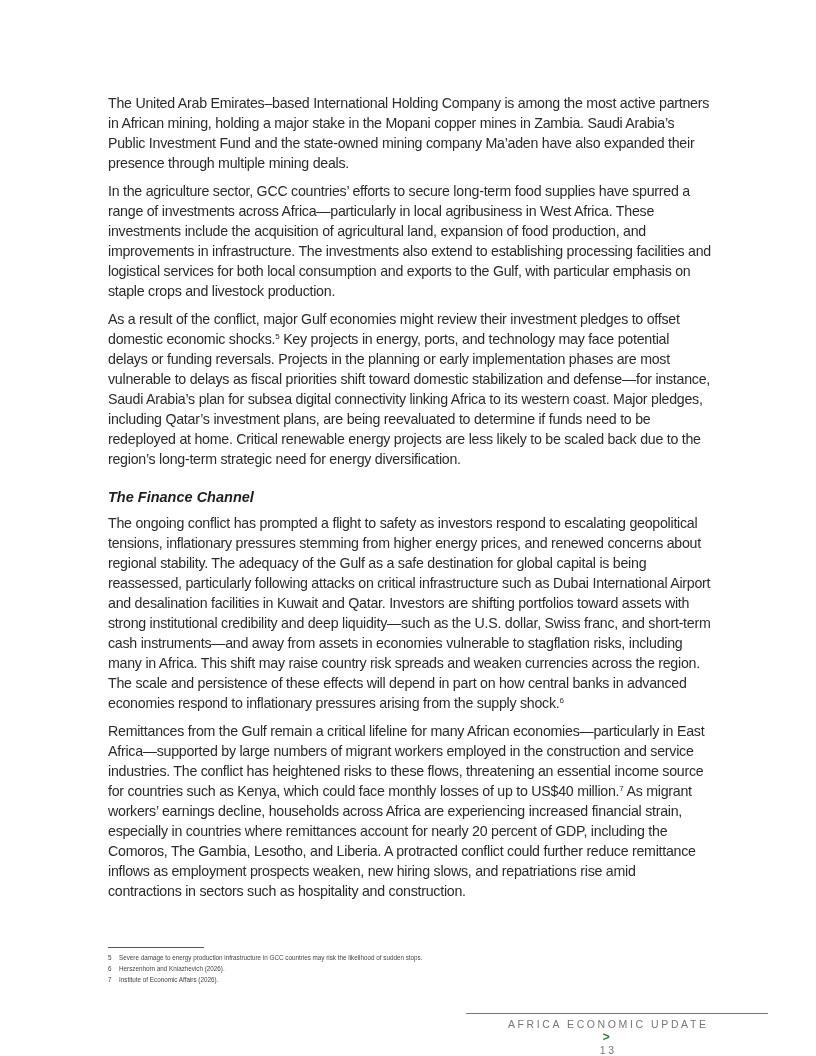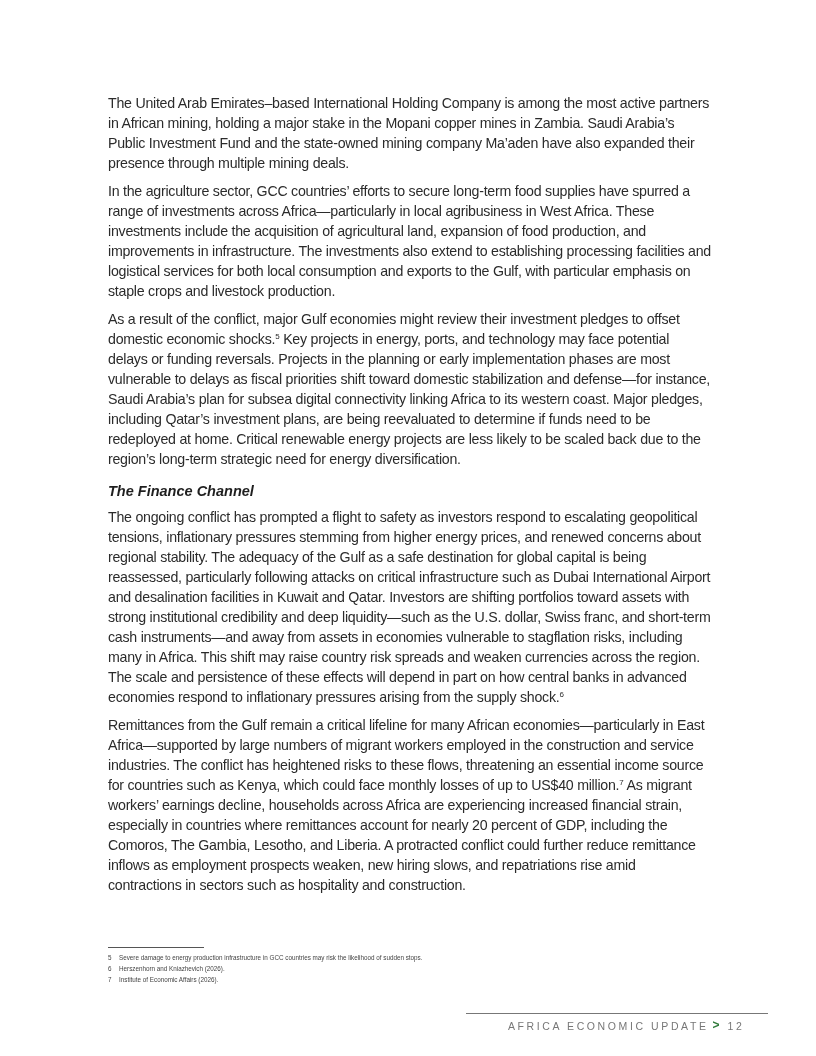--- a/index.html
+++ b/index.html
@@ -6,36 +6,36 @@
   body { width: 816px; height: 1056px; position: relative; overflow: hidden; }
   .page { position: absolute; left: 0; top: 0; width: 816px; height: 1056px; }
   .body-text {
     position: absolute; left: 108px; top: 93px; width: 604px;
     font-family: "Liberation Sans", sans-serif;
     font-size: 14.2px; line-height: 20px; color: #2b2b2b;
     letter-spacing: -0.25px;
   }
   .body-text p { margin: 0 0 8px 0; }
   .body-text h2 {
-    margin: 12px 0 6px 0; font-size: 14.5px; font-weight: bold; font-style: italic;
+    margin: 18px 0 6px 0; font-size: 14.5px; font-weight: bold; font-style: italic;
     color: #1f1f1f; line-height: 20px; letter-spacing: 0;
   }
   sup { font-size: 8px; line-height: 0; vertical-align: 5px; }
   .fn-rule { position: absolute; left: 108px; top: 947px; width: 96px; height: 1px; background: #555; }
   .footnotes {
     position: absolute; left: 108px; top: 952px; width: 600px;
     font-family: "Liberation Sans", sans-serif; font-size: 6.3px; line-height: 11px; color: #444;
   }
   .fn { display: flex; }
   .fn-num { width: 11px; }
   .footer-rule { position: absolute; left: 466px; top: 1013px; width: 302px; height: 1px; background: #777; }
   .footer {
     position: absolute; left: 508px; top: 1018px;
     font-family: "Liberation Sans", sans-serif; font-size: 10.5px; letter-spacing: 2.6px; color: #777;
-    display: flex; align-items: flex-end; white-space: nowrap;
+    display: flex; align-items: center; white-space: nowrap; flex-direction: column;
   }
   .chev { color: #2f7a3a; font-weight: bold; margin: 0 8px 0 4px; letter-spacing: 0; font-size: 12px; }
 </style>
 </head>
 <body>
 
 <div class="page">
   <div class="body-text">
     <p>The United Arab Emirates–based International Holding Company is among the most active partners in African mining, holding a major stake in the Mopani copper mines in Zambia. Saudi Arabia’s Public Investment Fund and the state-owned mining company Ma’aden have also expanded their presence through multiple mining deals.</p>
     <p>In the agriculture sector, GCC countries’ efforts to secure long-term food supplies have spurred a range of investments across Africa—particularly in local agribusiness in West Africa. These investments include the acquisition of agricultural land, expansion of food production, and improvements in infrastructure. The investments also extend to establishing processing facilities and logistical services for both local consumption and exports to the Gulf, with particular emphasis on staple crops and livestock production.</p>
@@ -60,15 +60,15 @@
     <div class="fn">
         <span class="fn-num">7</span>
         <span>Institute of Economic Affairs (2026).</span>
       </div>
   </div>
 
   <div class="footer-rule"></div>
   <div class="footer">
     <span>AFRICA ECONOMIC UPDATE</span>
     <span class="chev" style="color: rgb(47, 122, 58);">&gt;</span>
-    <span>12</span>
+    <span>13</span>
   </div>
 </div>
 
 </body></html>

